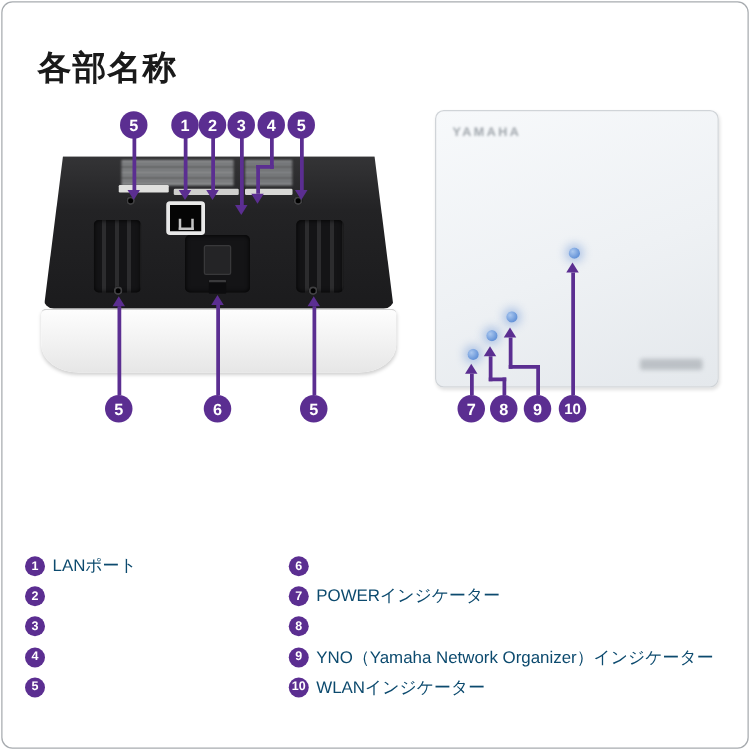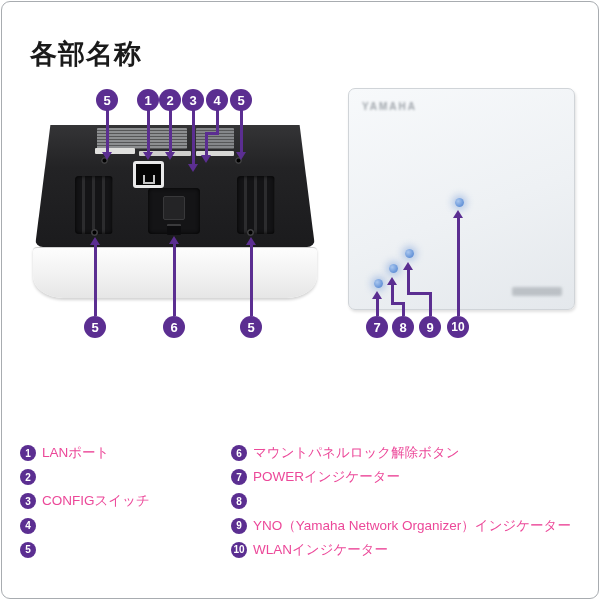--- a/index.html
+++ b/index.html
@@ -124,21 +124,21 @@
   .legend-col.right{left:231px;}
   .legend-row{
     height:24.2px; display:flex; align-items:center; gap:6px;
   }
   .badge{
     width:16px; height:16px; border-radius:50%; flex:0 0 16px;
     background:var(--purple); color:#fff;
     font-size:10px; font-weight:bold;
     display:flex; align-items:center; justify-content:center;
   }
-  .legend-label{font-size:13.5px; color:#ec4899; white-space:nowrap;}
+  .legend-label{font-size:13.5px; color:#0c4a6e; white-space:nowrap;}
 </style>
 </head>
 <body>
 
 <div class="page-frame"></div>
 
 <h1 class="page-title">各部名称</h1>
 
 <div class="ap-back-dark"></div>
 <div class="sticker sticker-main"></div>
@@ -231,34 +231,32 @@
 <div class="legend-col left">
   <div class="legend-row">
     <span class="badge">1</span>
     <span class="legend-label">LANポート</span>
   </div>
   <div class="legend-row">
     <span class="badge">2</span>
   </div>
   <div class="legend-row">
     <span class="badge">3</span>
-    <span class="legend-label">CONFIGスイッチ</span>
   </div>
   <div class="legend-row">
     <span class="badge">4</span>
   </div>
   <div class="legend-row">
     <span class="badge">5</span>
   </div>
 </div>
 
 <div class="legend-col right">
   <div class="legend-row">
     <span class="badge">6</span>
-    <span class="legend-label">マウントパネルロック解除ボタン</span>
   </div>
   <div class="legend-row">
     <span class="badge">7</span>
     <span class="legend-label">POWERインジケーター</span>
   </div>
   <div class="legend-row">
     <span class="badge">8</span>
   </div>
   <div class="legend-row">
     <span class="badge">9</span>

